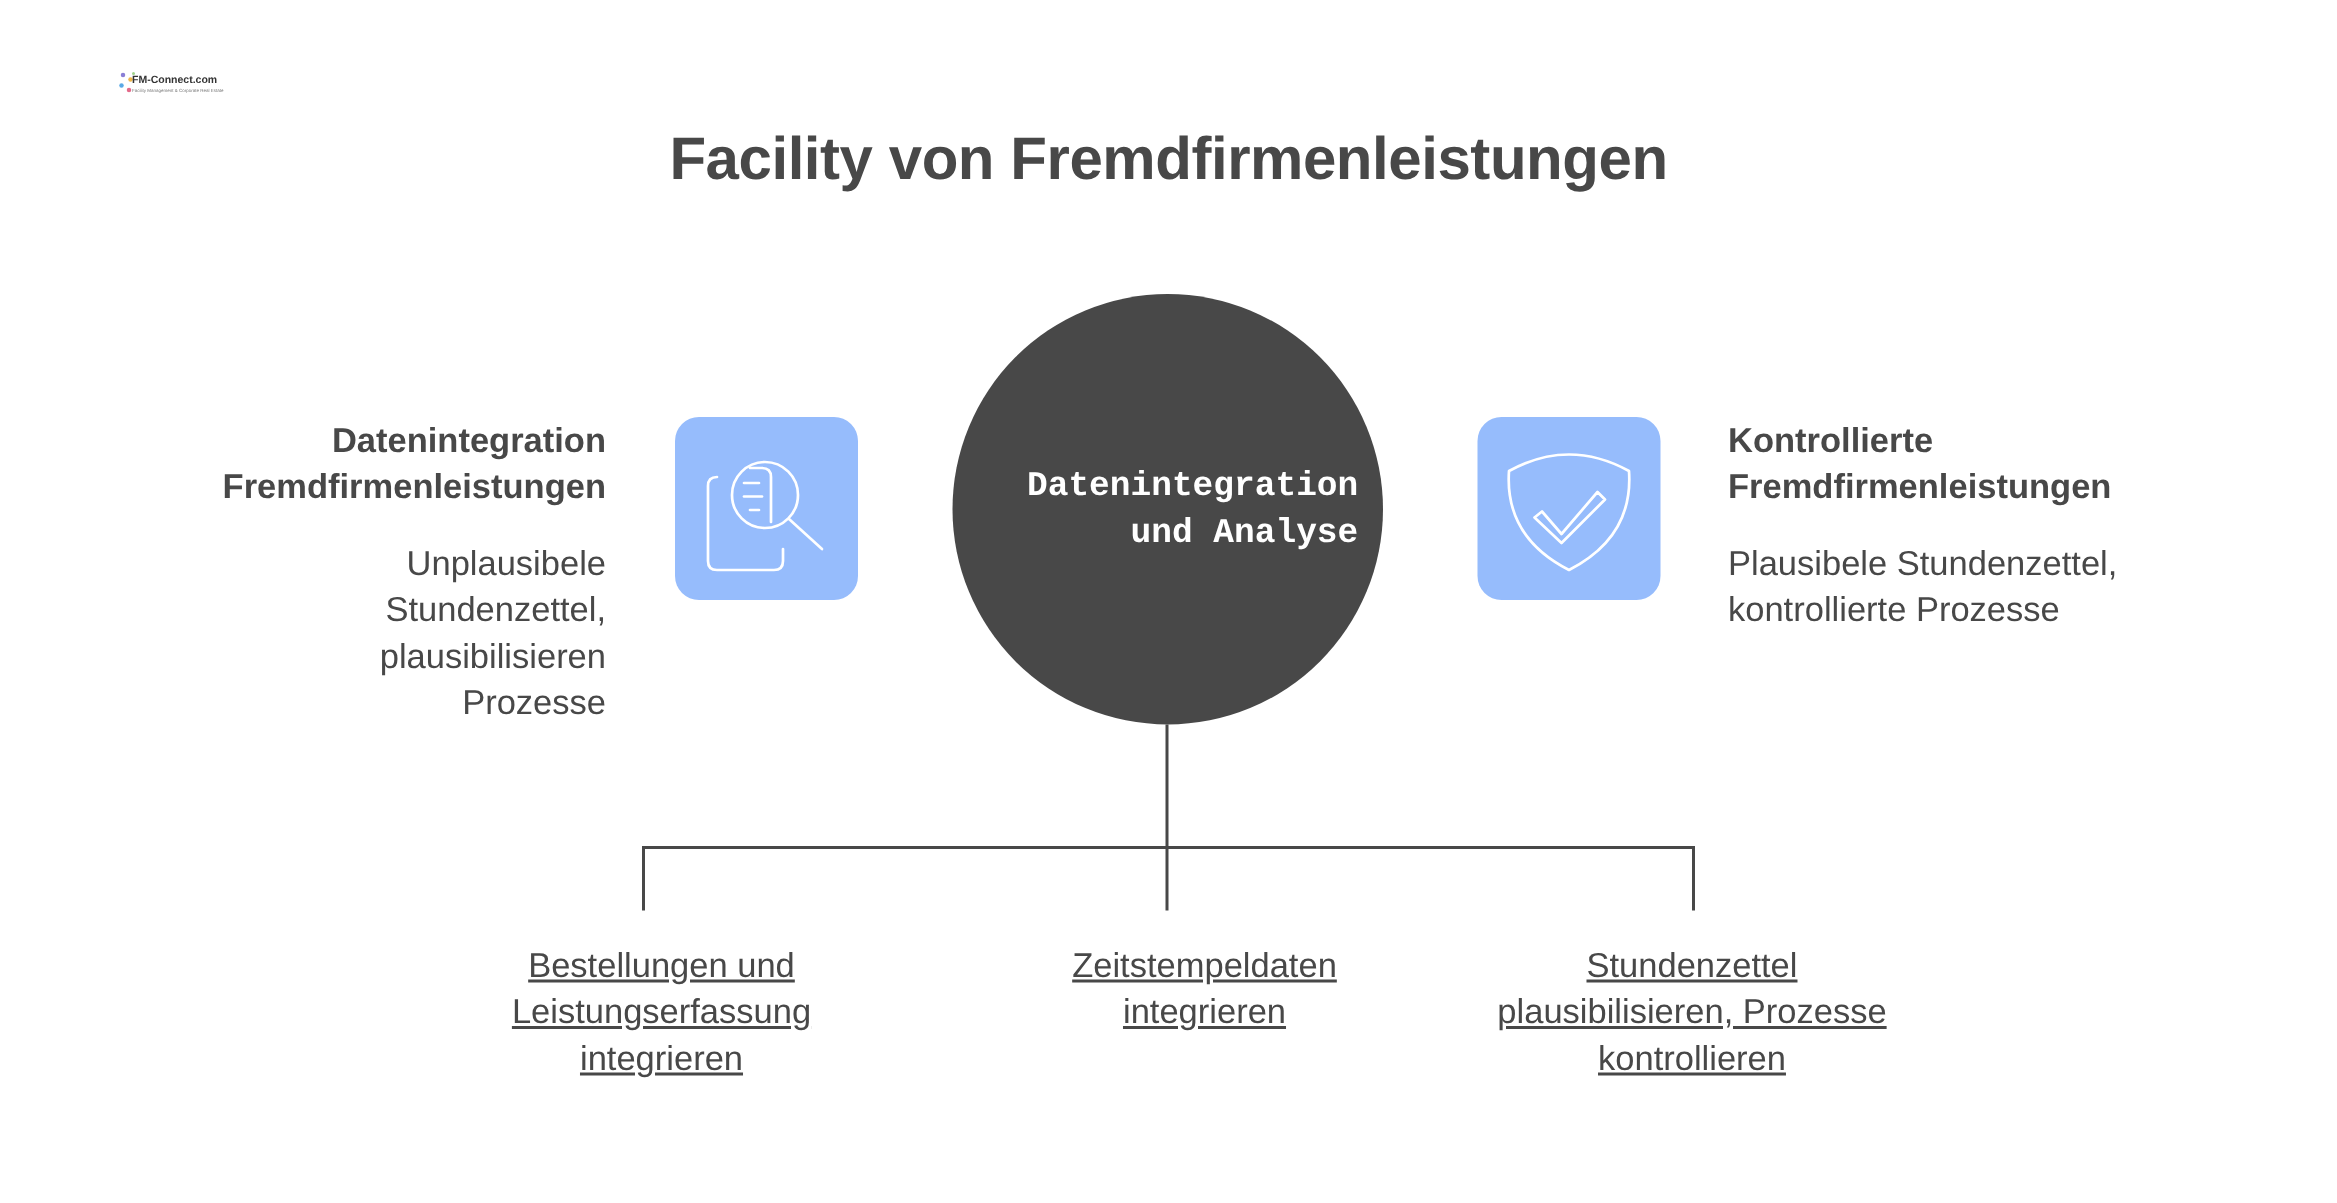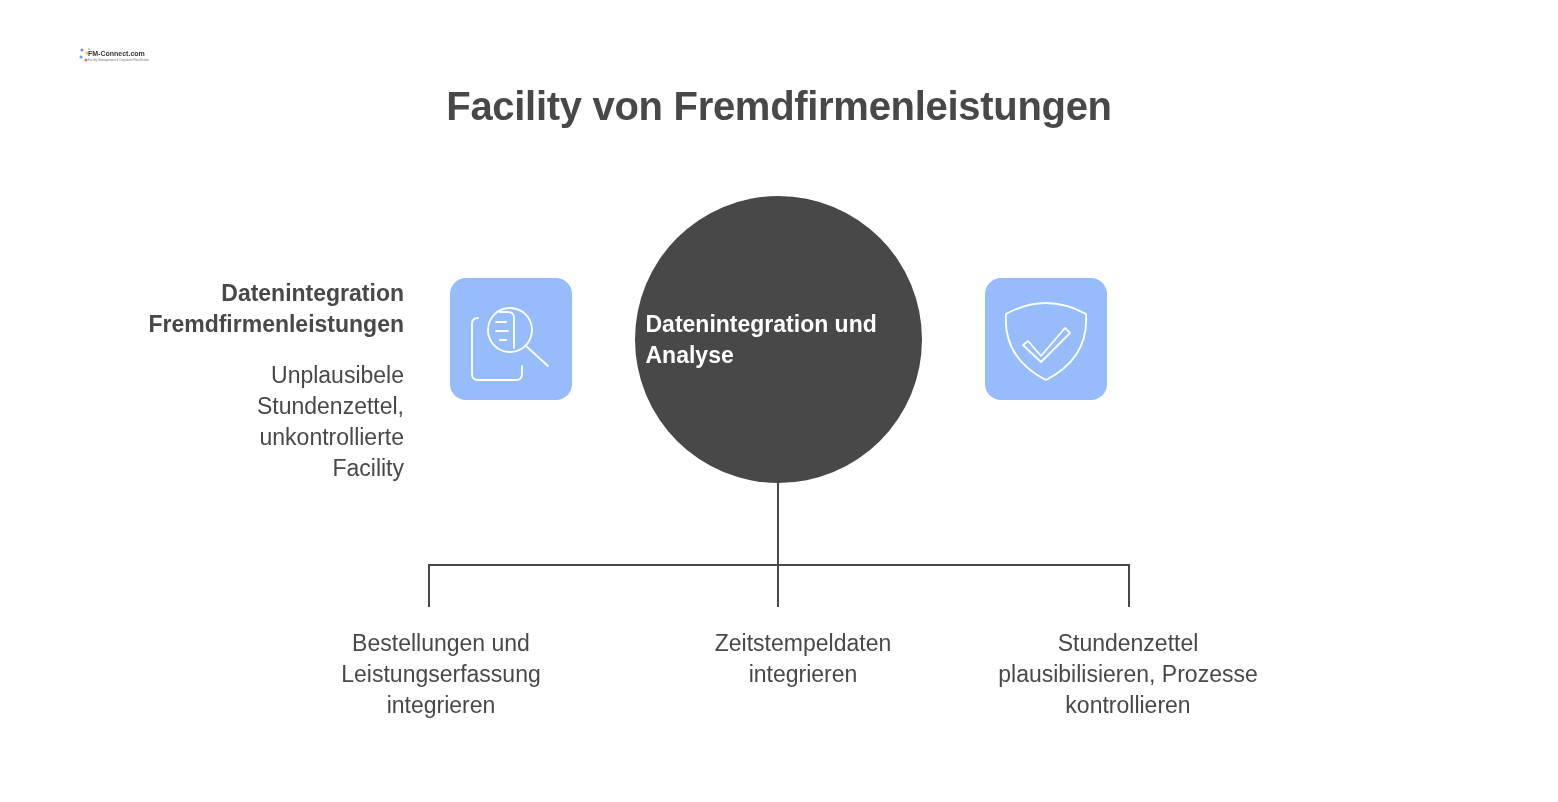--- a/index.html
+++ b/index.html
@@ -15,57 +15,57 @@
     .logo-sub { position: absolute; left: 10px; top: 14px; font-size: 3px; color: #777; white-space: nowrap; }
     .title {
       left: 0; top: 84px; width: 1558px; text-align: center;
       font-size: 40px; font-weight: bold; color: #484848; letter-spacing: -0.3px;
     }
     .circle {
       left: 635px; top: 196px; width: 287px; height: 287px; border-radius: 50%;
       background: #484848; display: flex; align-items: center; justify-content: center;
     }
     .circle-label {
-      color: #ffffff; font-weight: bold; font-size: 23px; text-align: left;
-      line-height: 31px; width: 260px; margin-left: -6px;
+      color: #ffffff; font-weight: bold; font-size: 23px; text-align: right;
+      line-height: 31px; width: 260px; margin-left: -6px; font-family: Liberation Mono, monospace;
     }
     .icon-box {
       width: 122px; height: 122px; border-radius: 16px; background: #96bcfc;
       display: flex; align-items: center; justify-content: center;
     }
     .left-box { left: 450px; top: 278px; }
     .right-box { left: 985px; top: 278px; }
     .side-title { font-size: 23px; font-weight: bold; line-height: 31px; color: #484848; }
     .side-desc { font-size: 23px; line-height: 31px; color: #484848; margin-top: 20px; }
     .left-text { left: 110px; top: 278px; width: 294px; text-align: right; }
     .left-text .side-desc { width: 180px; margin-left: auto; }
     .right-text { left: 1152px; top: 278px; width: 300px; text-align: left; }
     .line { background: #484848; }
-    .bottom-label { font-size: 23px; line-height: 31px; text-align: center; color: #484848; }
+    .bottom-label { font-size: 23px; line-height: 31px; text-align: center; color: #484848; text-decoration: underline; }
   </style>
 </head>
 <body>
 
 <div class="abs logo">
   <svg width="14" height="20" viewBox="0 0 14 20" style="position:absolute;left:0;top:2px;">
     <circle cx="4" cy="4" r="1.5" fill="#8a7fd6"></circle>
     <circle cx="9" cy="7" r="1.5" fill="#f0b84a"></circle>
     <circle cx="3" cy="11" r="1.5" fill="#5aa9e6"></circle>
     <circle cx="8" cy="14" r="1.5" fill="#e46a8a"></circle>
     <circle cx="11" cy="3" r="1" fill="#9fd38a"></circle>
   </svg>
   <span class="logo-text">FM-Connect.com</span>
   <span class="logo-sub">Facility Management &amp; Corporate Real Estate</span>
 </div>
 
 <div class="abs title">Facility von Fremdfirmenleistungen</div>
 
 <div class="abs left-text">
   <div class="side-title">Datenintegration Fremdfirmenleistungen</div>
-  <div class="side-desc">Unplausibele Stundenzettel, unkontrollierte Facility</div>
+  <div class="side-desc">Unplausibele Stundenzettel, plausibilisieren Prozesse</div>
 </div>
 
 <div class="abs icon-box left-box">
   <svg width="122" height="122" viewBox="0 0 122 122">
     <g fill="none" stroke="#ffffff" stroke-width="1.8" stroke-linecap="round" stroke-linejoin="round">
       <path d="M28 40 Q22 40 22 46 L22 96 Q22 102 28 102 L66 102 Q72 102 72 96 L72 88"></path>
       <path d="M50 34 L58 34 Q64 34 64 40 L64 70"></path>
       <circle cx="60" cy="52" r="22"></circle>
       <line x1="76" y1="68" x2="98" y2="88"></line>
       <line x1="46" y1="44" x2="56" y2="44"></line>
@@ -82,20 +82,22 @@
 <div class="abs icon-box right-box">
   <svg width="122" height="122" viewBox="0 0 122 122">
     <g fill="none" stroke="#ffffff" stroke-width="1.8" stroke-linecap="round" stroke-linejoin="round">
       <path d="M21 36 Q61 14 101 36 Q104 80 61 102 Q18 80 21 36 Z"></path>
       <path d="M43 63 L56 78 L80 50 L85 55 L56 84 L38 67 Z"></path>
     </g>
   </svg>
 </div>
 
 <div class="abs right-text">
+  <div class="side-title">Kontrollierte Fremdfirmenleistungen</div>
+  <div class="side-desc" style="width:260px;">Plausibele Stundenzettel, kontrollierte Prozesse</div>
 </div>
 
 <div class="abs line" style="left:777px; top:483px; width:2px; height:124px;"></div>
 <div class="abs line" style="left:428px; top:564px; width:702px; height:2px;"></div>
 <div class="abs line" style="left:428px; top:564px; width:2px; height:43px;"></div>
 <div class="abs line" style="left:1128px; top:564px; width:2px; height:43px;"></div>
 
 <div class="abs bottom-label" style="left:310px; top:628px; width:262px;">Bestellungen und Leistungserfassung integrieren</div>
 <div class="abs bottom-label" style="left:680px; top:628px; width:246px;">Zeitstempeldaten integrieren</div>
 <div class="abs bottom-label" style="left:990px; top:628px; width:276px;">Stundenzettel plausibilisieren, Prozesse kontrollieren</div>

